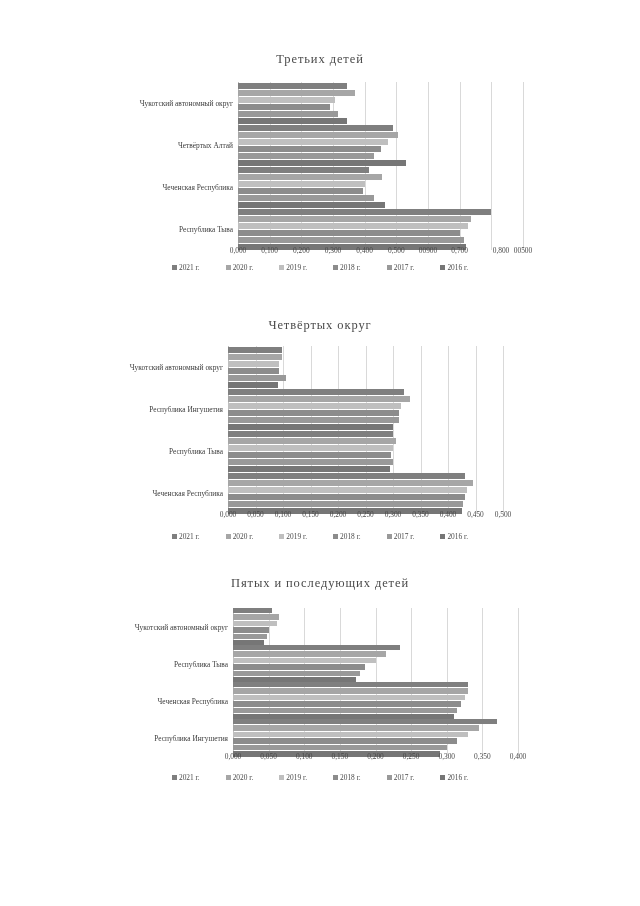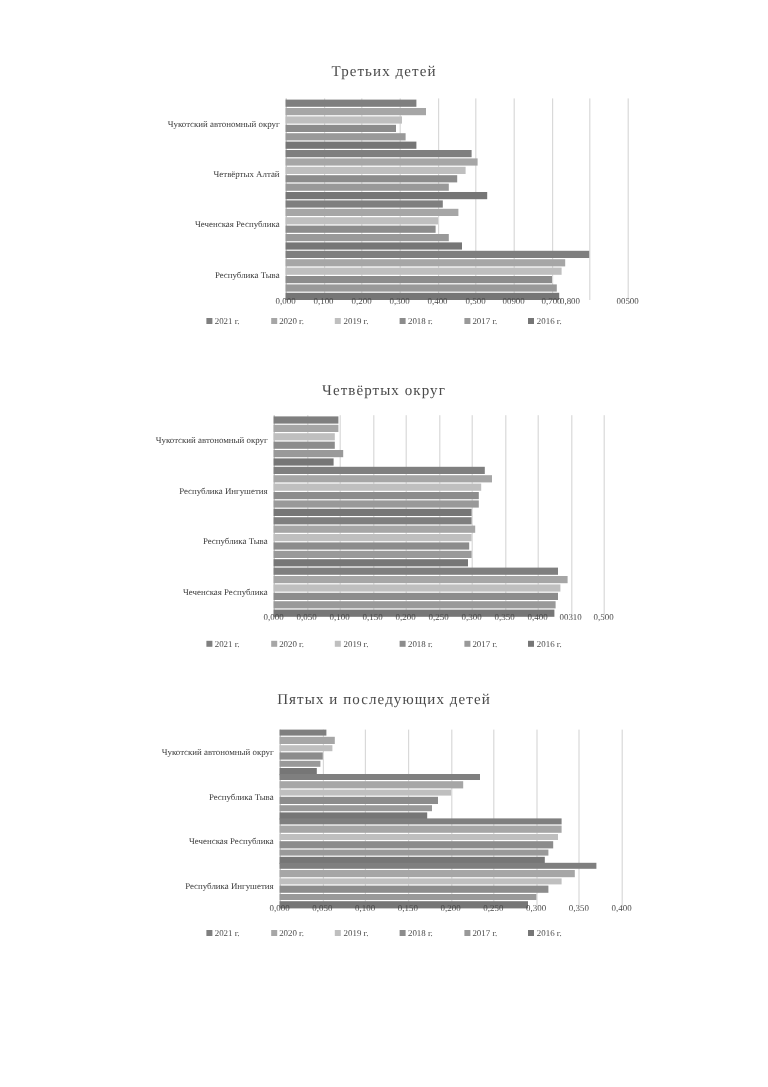--- a/index.html
+++ b/index.html
@@ -143,21 +143,21 @@
         </div>
         <div class="tick-labels" style="position: absolute; left: 238px; top: 246px; width: 285px;">
           <span style="left: 0px;">0,000</span>
           <span style="left: 31.6667px;">0,100</span>
           <span style="left: 63.3333px;">0,200</span>
           <span style="left: 95px;">0,300</span>
           <span style="left: 126.667px;">0,400</span>
           <span style="left: 158.333px;">0,500</span>
           <span style="left: 190px;">00900</span>
           <span style="left: 221.667px;">0,700</span>
-          <span style="left: 237px;">0,800</span>
+          <span style="left: 263px;">0,800</span>
           <span style="left: 285px;">00500</span>
         </div>
         <div class="legend" style="position: absolute; left: 0px; width: 640px; top: 262px;">
           <div class="legend-item">
             <span class="legend-swatch" style="background: rgb(127, 127, 127);"></span>
             <span>2021 г.</span>
           </div>
           <div class="legend-item">
             <span class="legend-swatch" style="background: rgb(166, 166, 166);"></span>
             <span>2020 г.</span>
@@ -226,21 +226,21 @@
         <div class="tick-labels" style="position: absolute; left: 228px; top: 510px; width: 275px;">
           <span style="left: 0px;">0,000</span>
           <span style="left: 27.5px;">0,050</span>
           <span style="left: 55px;">0,100</span>
           <span style="left: 82.5px;">0,150</span>
           <span style="left: 110px;">0,200</span>
           <span style="left: 137.5px;">0,250</span>
           <span style="left: 165px;">0,300</span>
           <span style="left: 192.5px;">0,350</span>
           <span style="left: 220px;">0,400</span>
-          <span style="left: 247.5px;">00310</span>
+          <span style="left: 247.5px;">0,450</span>
           <span style="left: 275px;">0,500</span>
         </div>
         <div class="legend" style="position: absolute; left: 0px; width: 640px; top: 531px;">
           <div class="legend-item">
             <span class="legend-swatch" style="background: rgb(127, 127, 127);"></span>
             <span>2021 г.</span>
           </div>
           <div class="legend-item">
             <span class="legend-swatch" style="background: rgb(166, 166, 166);"></span>
             <span>2020 г.</span>

